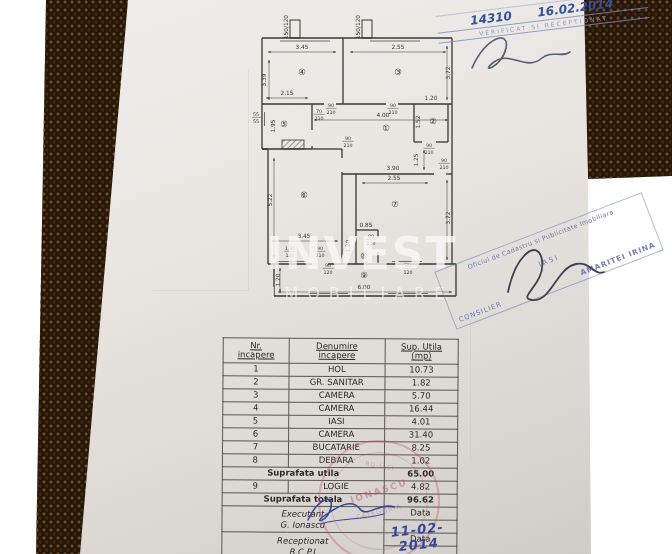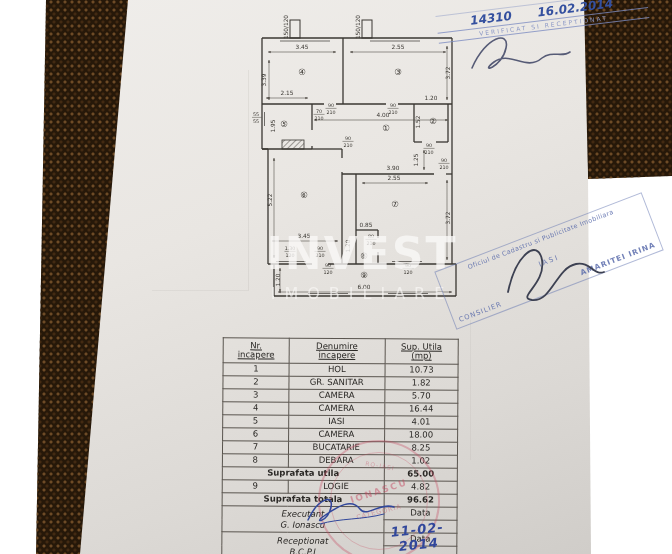--- a/index.html
+++ b/index.html
@@ -315,21 +315,21 @@
       <td>16.44</td>
         </tr>
         <tr>
       <td>5</td>
       <td>IASI</td>
       <td>4.01</td>
         </tr>
         <tr>
       <td>6</td>
       <td>CAMERA</td>
-      <td>18.00</td>
+      <td>31.40</td>
         </tr>
         <tr>
       <td>7</td>
       <td>BUCATARIE</td>
       <td>8.25</td>
         </tr>
         <tr>
       <td>8</td>
       <td>DEBARA</td>
       <td>1.02</td>

